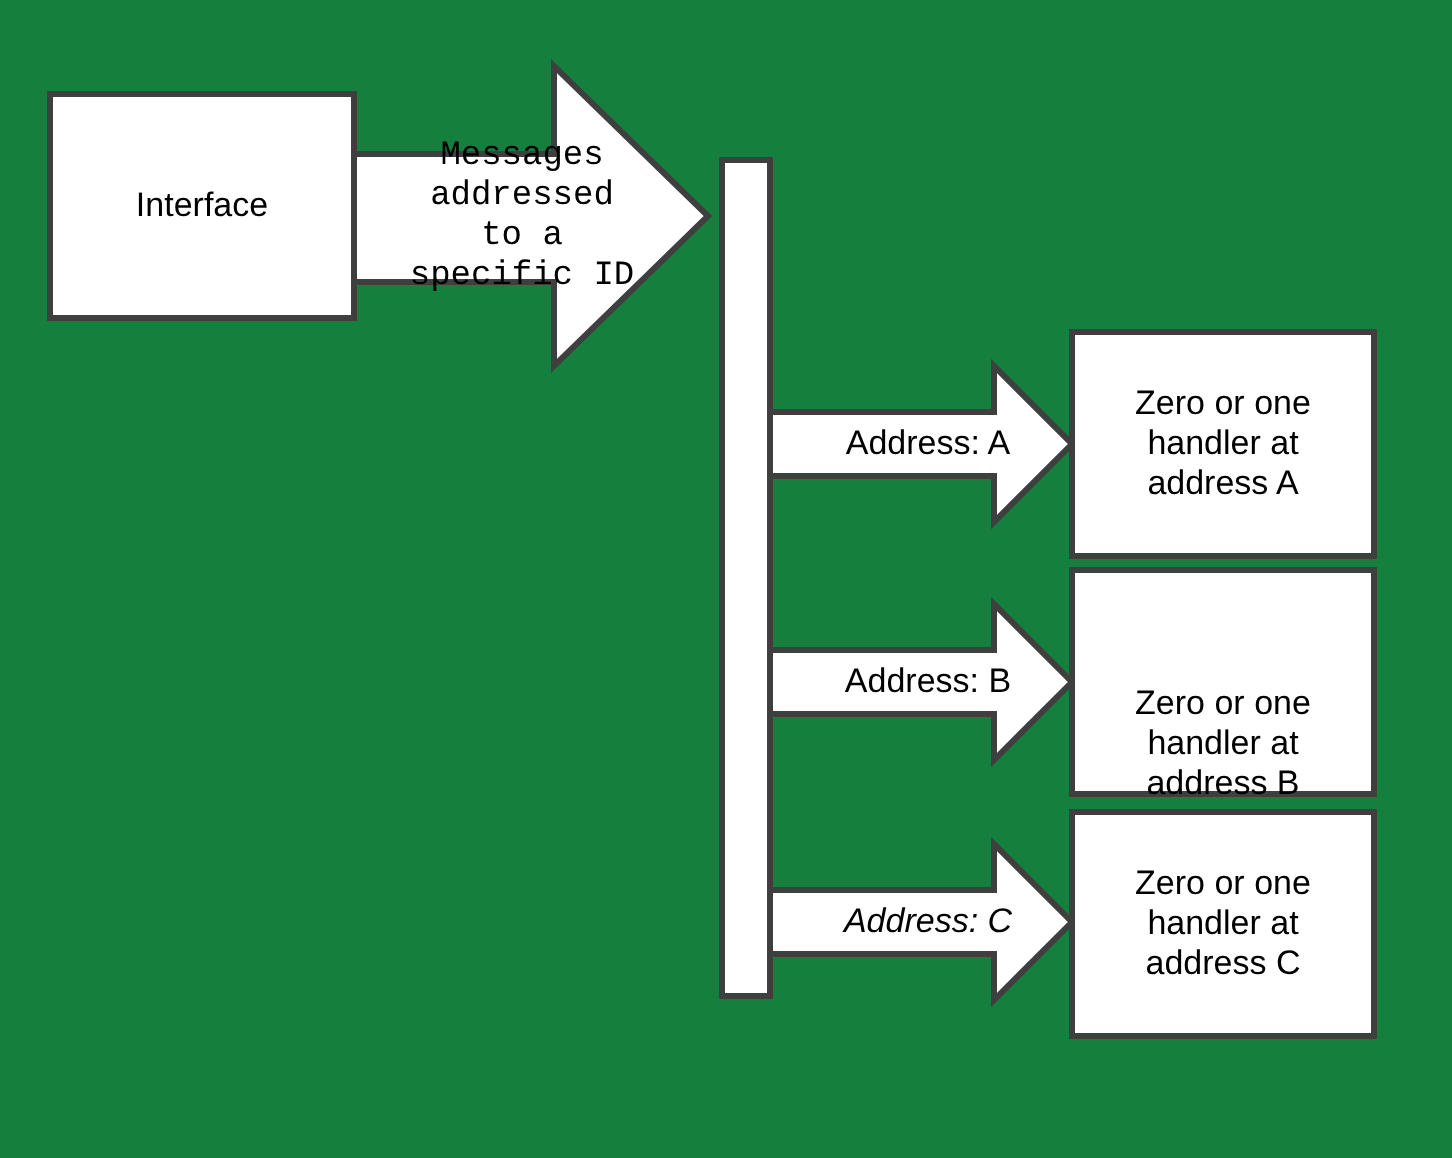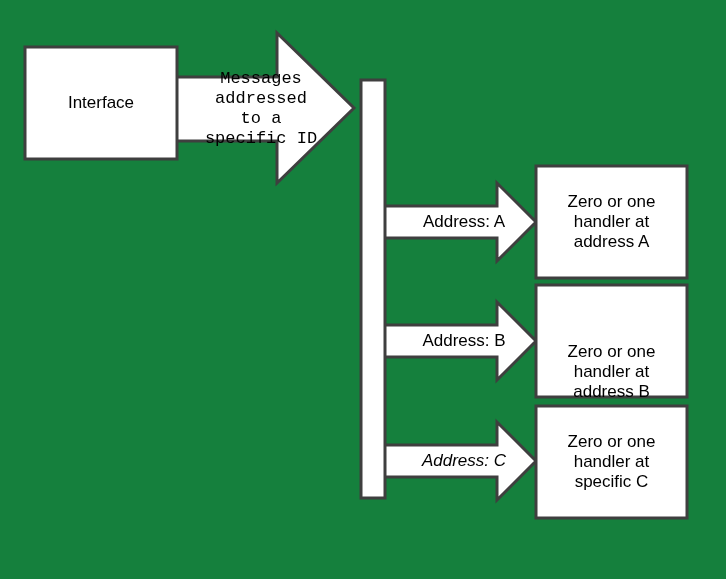--- a/index.html
+++ b/index.html
@@ -89,16 +89,16 @@
     <span>Address: C</span>
   </div>
 
   <div class="label handler-label handler-label-a">
     <span class="wrapbox">Zero or one handler at address A</span>
   </div>
   <div class="label handler-label handler-label-b">
     <span class="wrapbox">Zero or one handler at address B</span>
   </div>
   <div class="label handler-label handler-label-c">
-    <span class="wrapbox">Zero or one handler at specific C</span>
+    <span class="wrapbox">Zero or one handler at address C</span>
   </div>
 
 </div>
 
 </body></html>

